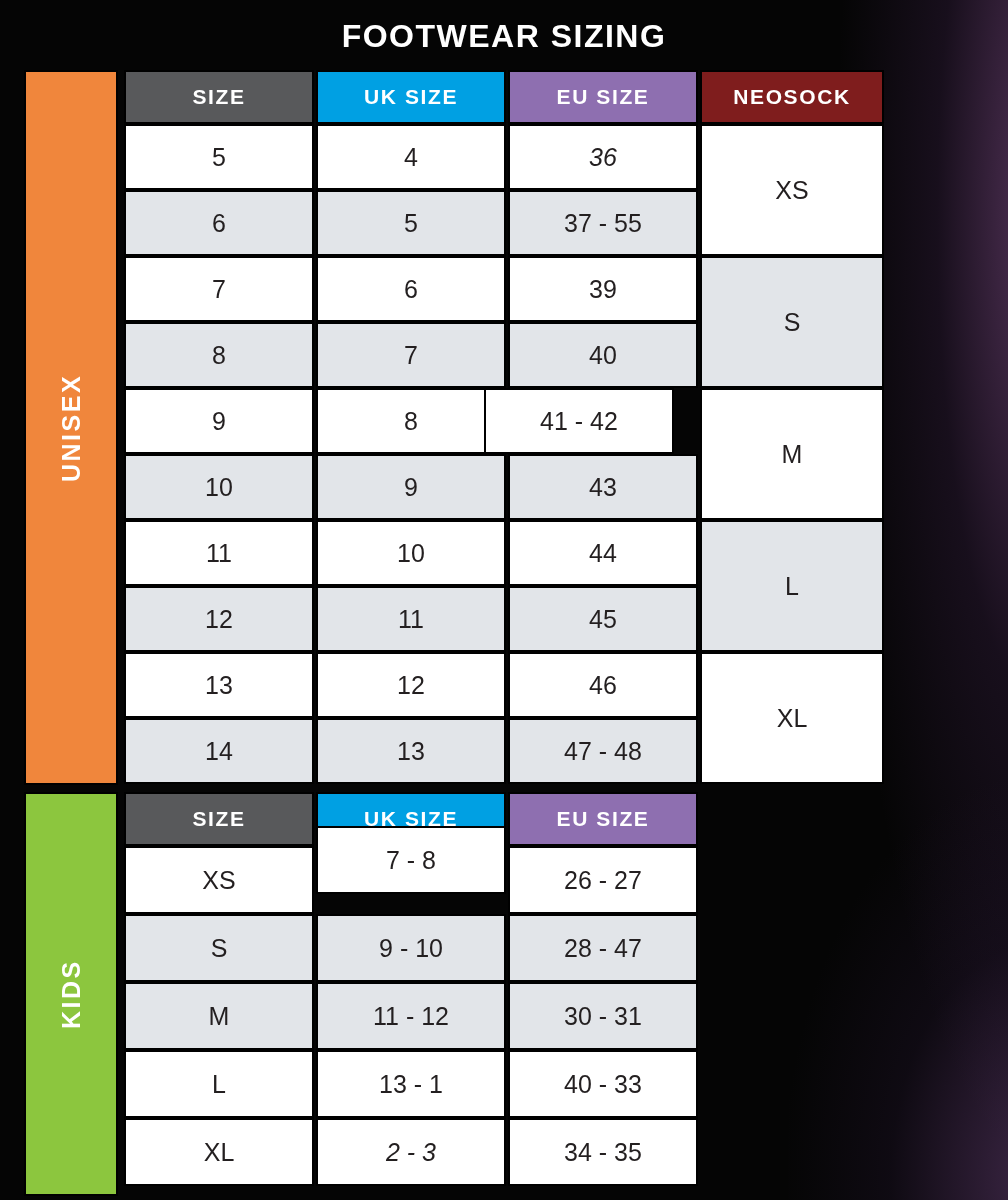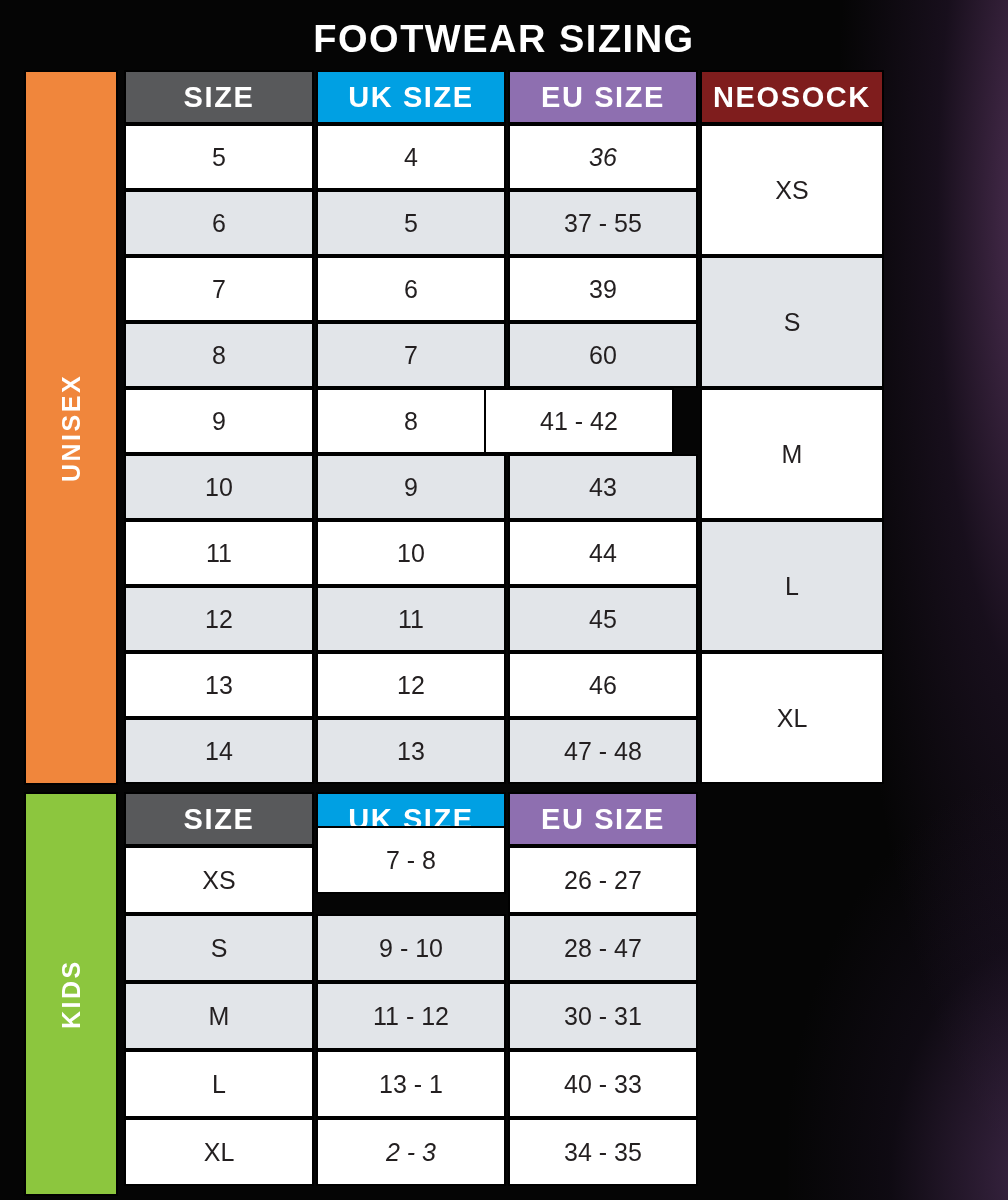--- a/index.html
+++ b/index.html
@@ -40,21 +40,21 @@
     background: radial-gradient(ellipse at 115% 95%, rgba(130,80,150,0.45) 0%, rgba(60,35,80,0.18) 42%, rgba(0,0,0,0) 72%);
     pointer-events: none;
   }
 
   .title {
     position: absolute;
     top: 18px;
     left: 0;
     width: 1008px;
     text-align: center;
-    font-size: 38px;
+    font-size: 32px;
     font-weight: bold;
     letter-spacing: 1.5px;
     color: #ffffff;
   }
 
   .chart {
     position: absolute;
     top: 70px;
     left: 24px;
     width: 860px;
@@ -64,21 +64,21 @@
   .blk {
     position: absolute;
     box-sizing: border-box;
     display: flex;
     align-items: center;
     justify-content: center;
     text-align: center;
   }
 
   .hdr {
-    font-size: 29px;
+    font-size: 21px;
     font-weight: bold;
     letter-spacing: 1.6px;
     color: #ffffff;
     border: 2px solid #000000;
   }
   .hdr-size    { background: #58595b; }
   .hdr-uk      { background: #00a0e3; }
   .hdr-eu      { background: #8e6fb0; }
   .hdr-neosock { background: #7f1d1d; }
 
@@ -127,21 +127,21 @@
     <div class="blk cell alt" style="left:100px; top:120px; width:190px; height:66px;">6</div>
     <div class="blk cell alt" style="left:292px; top:120px; width:190px; height:66px;">5</div>
     <div class="blk cell alt" style="left:484px; top:120px; width:190px; height:66px;">37 - 55</div>
 
     <div class="blk cell" style="left:100px; top:186px; width:190px; height:66px;">7</div>
     <div class="blk cell" style="left:292px; top:186px; width:190px; height:66px;">6</div>
     <div class="blk cell" style="left:484px; top:186px; width:190px; height:66px;">39</div>
 
     <div class="blk cell alt" style="left:100px; top:252px; width:190px; height:66px;">8</div>
     <div class="blk cell alt" style="left:292px; top:252px; width:190px; height:66px;">7</div>
-    <div class="blk cell alt" style="left:484px; top:252px; width:190px; height:66px;">60</div>
+    <div class="blk cell alt" style="left:484px; top:252px; width:190px; height:66px;">40</div>
 
     <div class="blk cell" style="left:100px; top:318px; width:190px; height:66px;">9</div>
     <div class="blk cell" style="left:292px; top:318px; width:190px; height:66px;">8</div>
     <div class="blk cell" style="left:460px; top:318px; width:190px; height:66px;">41 - 42</div>
 
     <div class="blk cell alt" style="left:100px; top:384px; width:190px; height:66px;">10</div>
     <div class="blk cell alt" style="left:292px; top:384px; width:190px; height:66px;">9</div>
     <div class="blk cell alt" style="left:484px; top:384px; width:190px; height:66px;">43</div>
 
     <div class="blk cell" style="left:100px; top:450px; width:190px; height:66px;">11</div>

